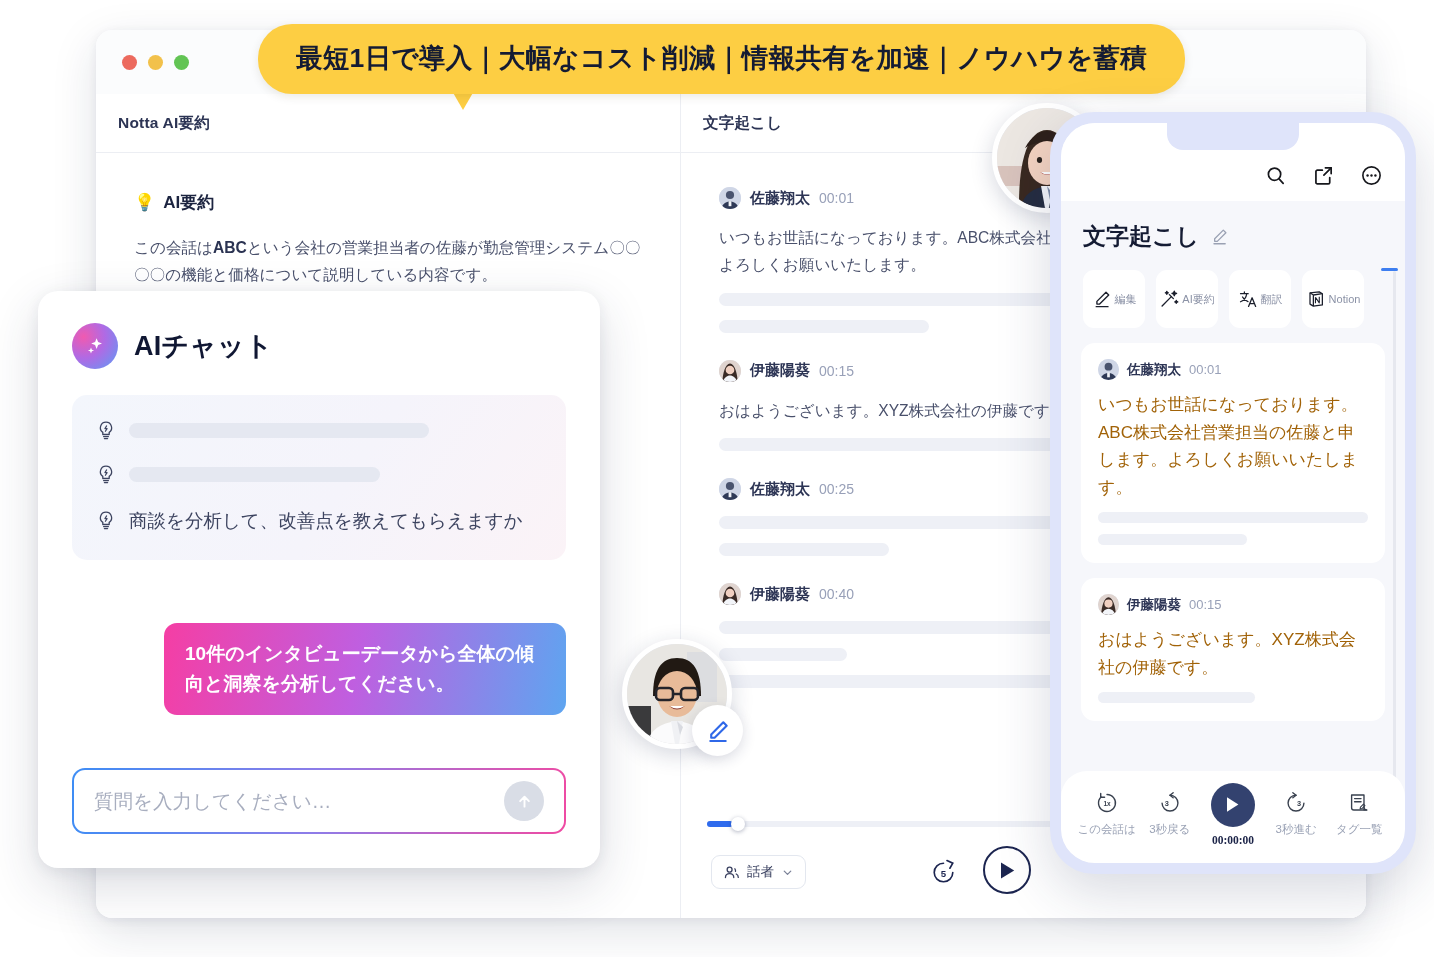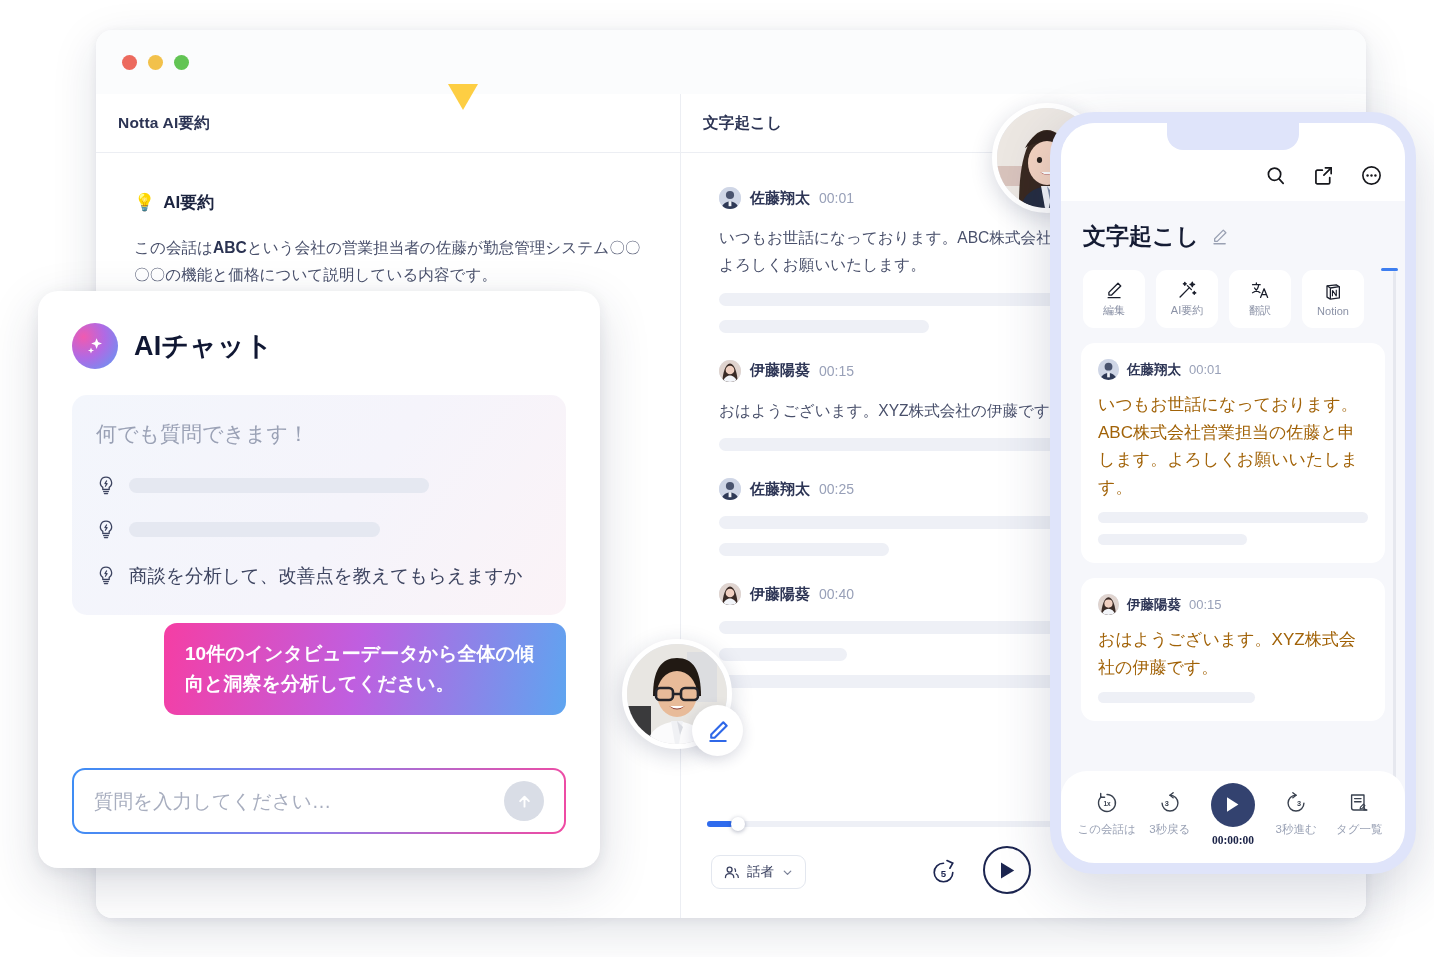--- a/index.html
+++ b/index.html
@@ -179,21 +179,21 @@
   .phone-topbar {
     height: 78px; background: #fff;
     display: flex; align-items: flex-end; justify-content: flex-end;
     gap: 25px; padding: 0 22px 14px 0;
   }
   .phone-title-row { display: flex; align-items: center; gap: 11px; padding: 20px 0 0 22px; }
   .phone-title { font-size: 23px; font-weight: 700; color: #141b33; }
   .tool-row { display: flex; gap: 11px; padding: 18px 0 0 22px; }
   .tool {
     width: 62px; height: 58px; background: #fff; border-radius: 11px;
-    display: flex; flex-direction: column; align-items: center; justify-content: center; gap: 3px;
+    display: flex; align-items: center; justify-content: center; gap: 3px;
   }
   .tool-lbl { font-size: 11px; color: #8b92a6; }
   .ph-card {
     margin: 15px 20px 0 20px; background: #fff; border-radius: 14px;
     padding: 16px 17px 18px 17px;
   }
   .ph-head { display: flex; align-items: center; gap: 8px; margin-bottom: 11px; }
   .ph-name { font-size: 13.5px; font-weight: 700; color: #2d3555; }
   .ph-time { font-size: 13px; color: #99a1b8; }
   .ph-text { font-size: 17px; line-height: 1.62; color: #a16207; }
@@ -360,34 +360,34 @@
             <svg width="17" height="19" viewBox="0 0 17 19">
                 <path d="M2 1.4 15.2 9.5 2 17.6z" fill="#1c2550"></path>
               </svg>
           </div>
         </div>
       </div>
     </div>
   </div>
 
   <div class="banner-tail"></div>
+  <div class="banner">最短1日で導入｜大幅なコスト削減｜情報共有を加速｜ノウハウを蓄積</div>
 
   <div class="ai-card">
     <div class="ai-head">
       <span class="ai-orb">
         <svg width="24" height="24" viewBox="0 0 24 24">
           <path d="M13.6 4.2l1.5 3.9 3.9 1.5-3.9 1.5-1.5 3.9-1.5-3.9-3.9-1.5 3.9-1.5z" fill="#fff"></path>
           <path d="M8 13.4l.85 2.25L11.1 16.5l-2.25.85L8 19.6l-.85-2.25L4.9 16.5l2.25-.85z" fill="#fff"></path>
         </svg>
       </span>
       <span class="ai-title">AIチャット</span>
     </div>
 
     <div class="ai-panel">
-      <div class="ai-panel-title">何でも質問できます！</div>
 
       <div class="sugg">
         <span>
           <svg width="20" height="21" viewBox="0 0 20 21" fill="none" stroke="#3d4460" stroke-width="1.3" stroke-linecap="round" stroke-linejoin="round">
               <path d="M10 2.2a5.6 5.6 0 0 0-3.2 10.2v2.1h6.4v-2.1A5.6 5.6 0 0 0 10 2.2z"></path>
               <path d="M7.6 16.6h4.8M8.4 18.6h3.2"></path>
               <path d="M10.6 5.9 8.9 8.6h2.2l-1.7 2.7" stroke-width="1.15"></path>
             </svg>
         </span>
         <span class="sugg-bar" style="width:300px"></span>

